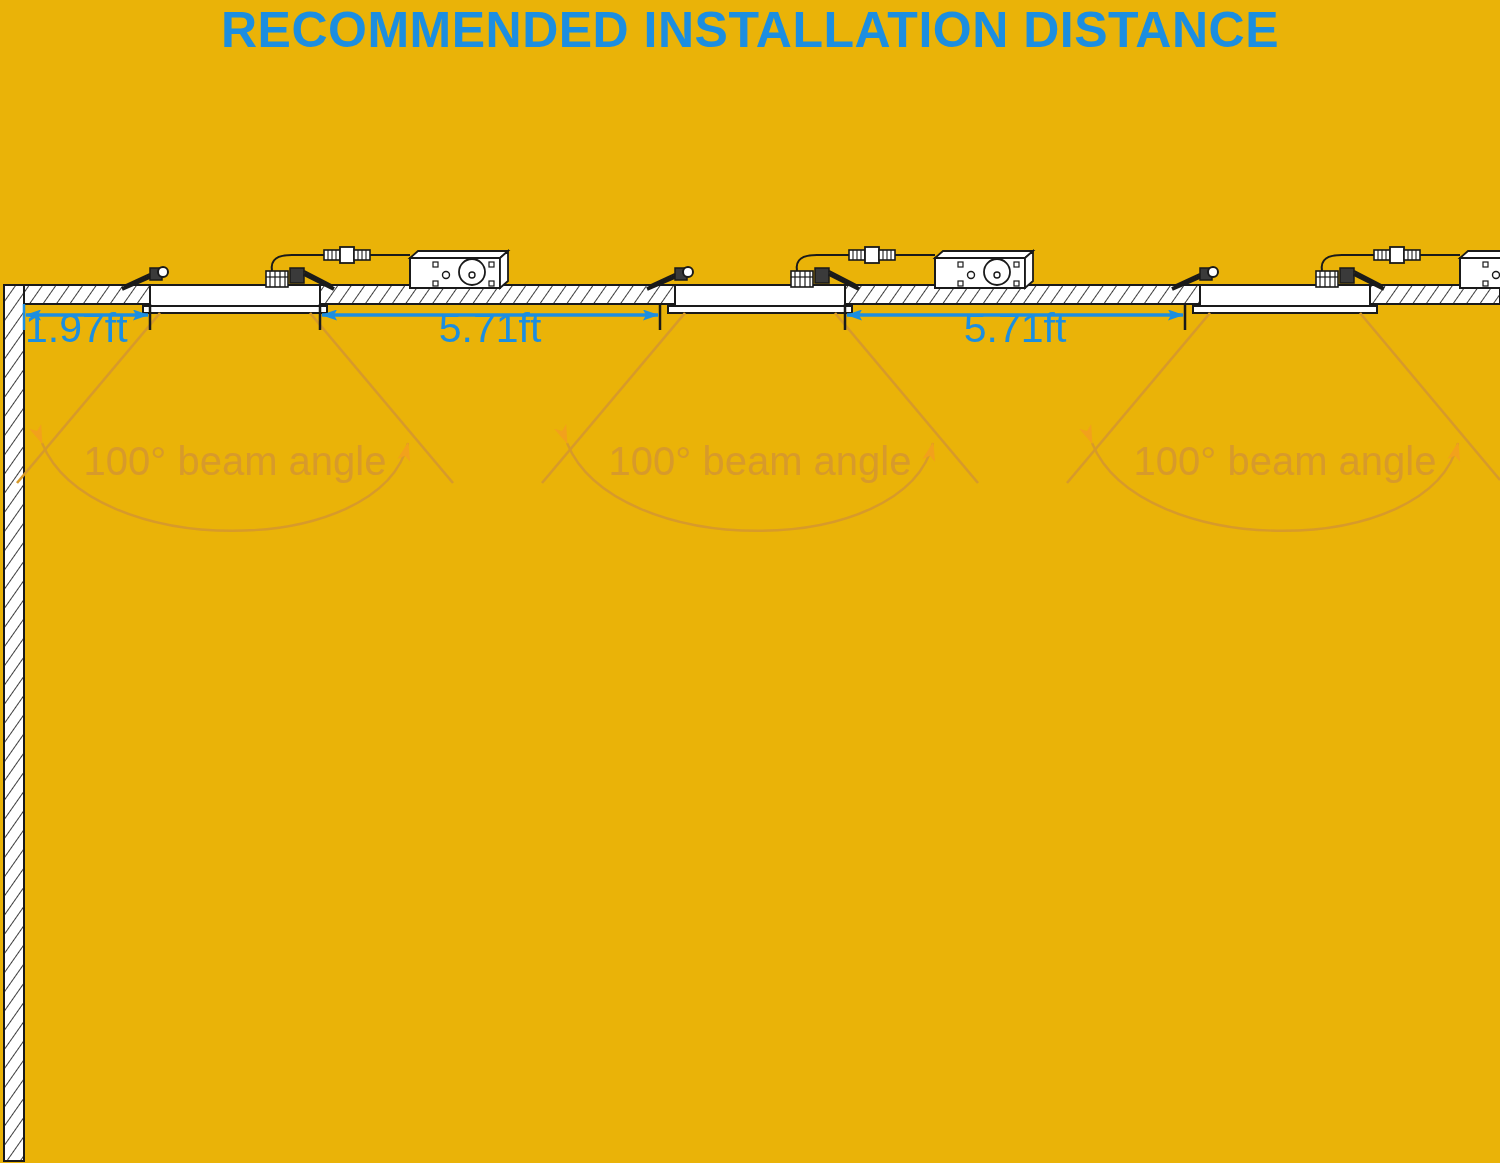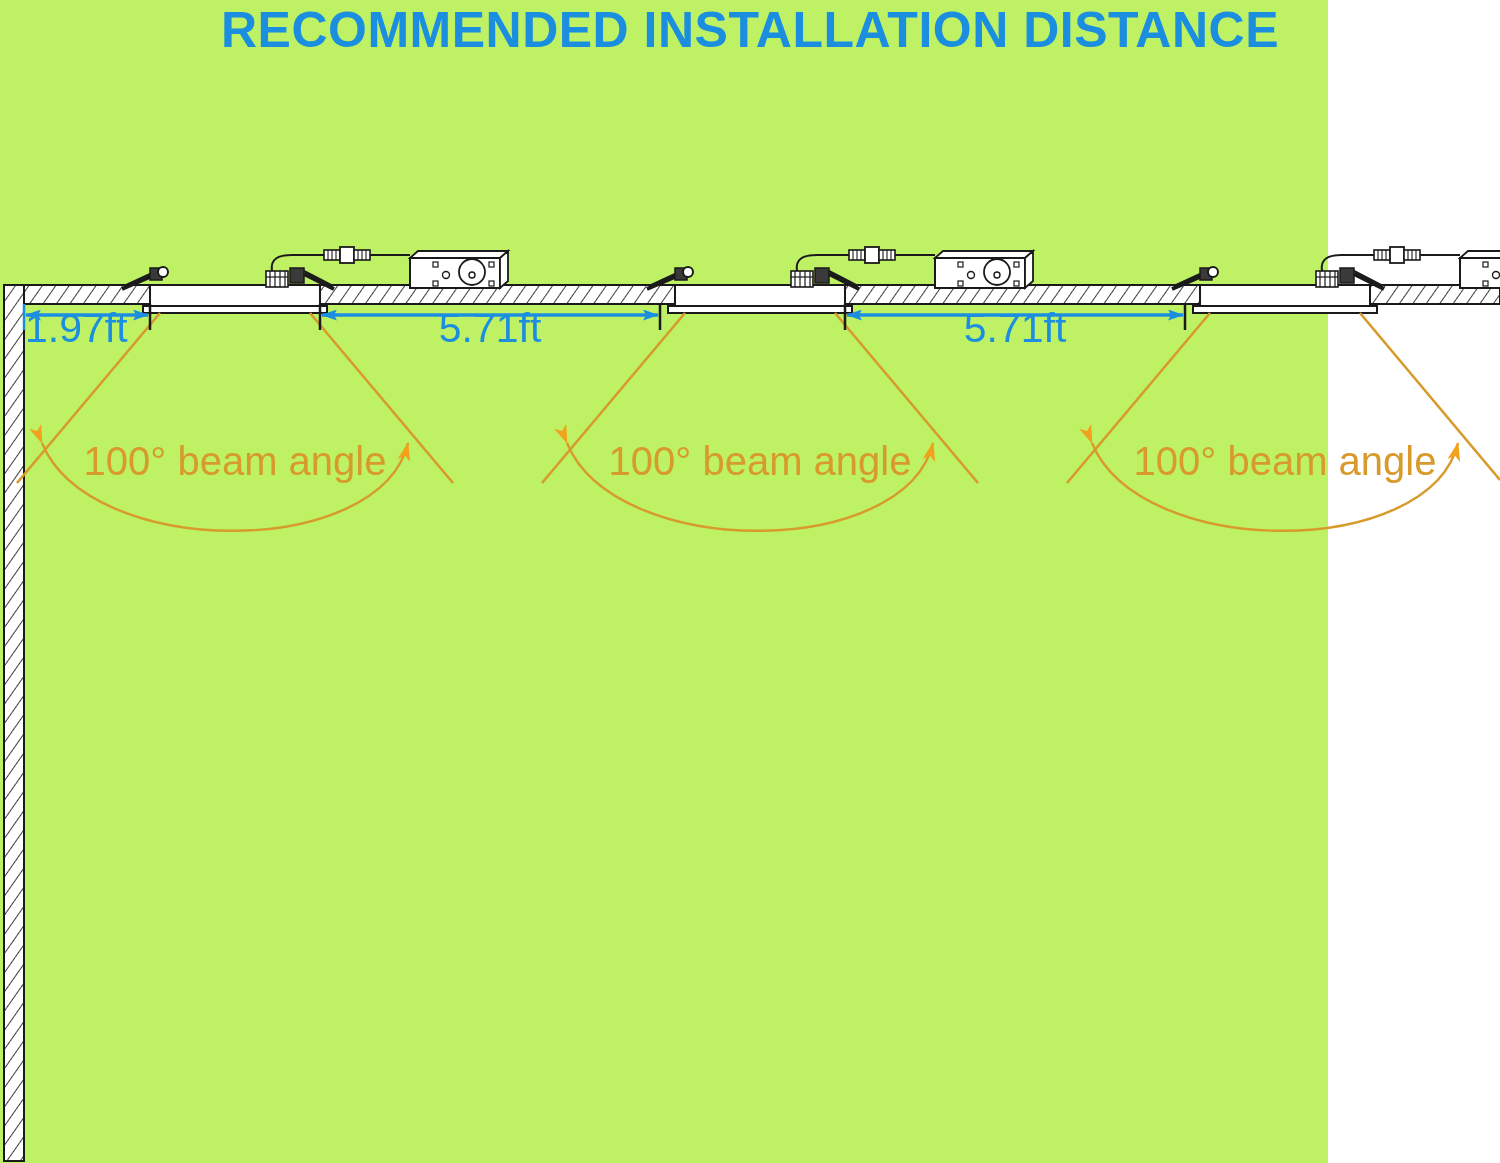--- a/index.html
+++ b/index.html
@@ -9,23 +9,23 @@
   }
   body {
     width: 1500px;
     height: 1163px;
     font-family: "Liberation Sans", sans-serif;
     overflow: hidden;
     position: relative;
   }
   #stage {
     position: relative;
-    width: 1328px;
+    width: 1500px;
     height: 1163px;
-    background: #bef264;
+    background: #eab308;
     text-align: center;
   }
   #diagram {
     position: absolute;
     left: 0;
     top: 0;
     width: 1500px;
     height: 1163px;
     display: block;
   }

